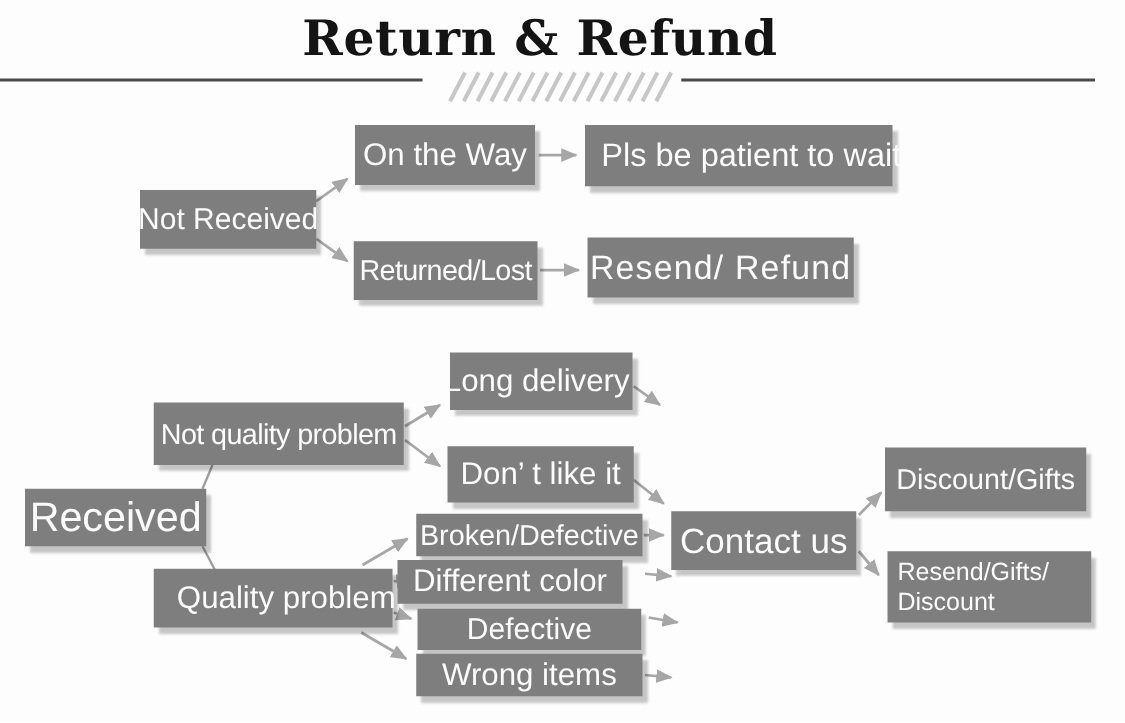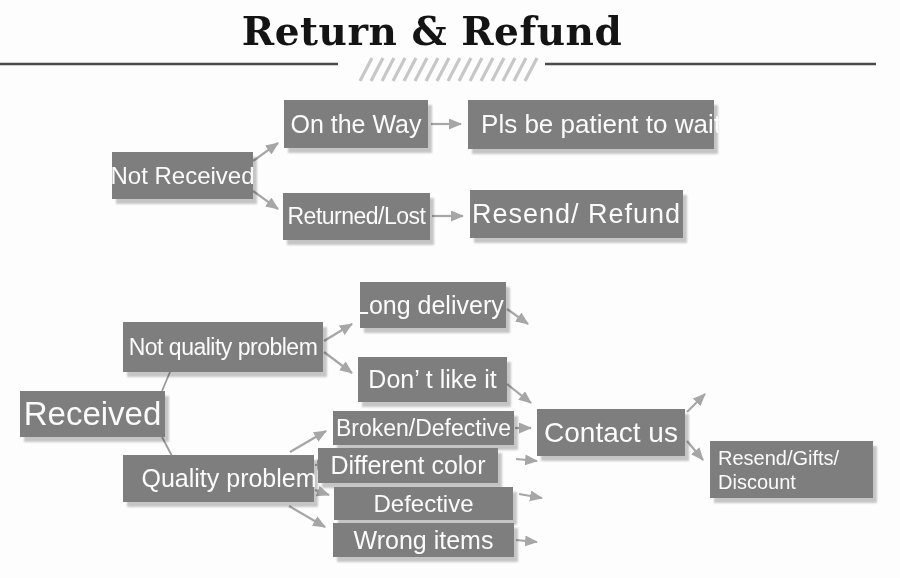--- a/index.html
+++ b/index.html
@@ -203,18 +203,21 @@
   </div>
   <div class="node n-shortage">
     <span>Defective</span>
   </div>
   <div class="node n-wrong-items">
     <span>Wrong items</span>
   </div>
   <div class="node n-contact-us">
     <span>Contact us</span>
   </div>
+  <div class="node n-discount-gifts">
+    <span>Discount/Gifts</span>
+  </div>
   <div class="node n-rrd">
     <span>Resend/Gifts/</span>
     <span>Discount</span>
   </div>
 
 </div>
 
 </body></html>

